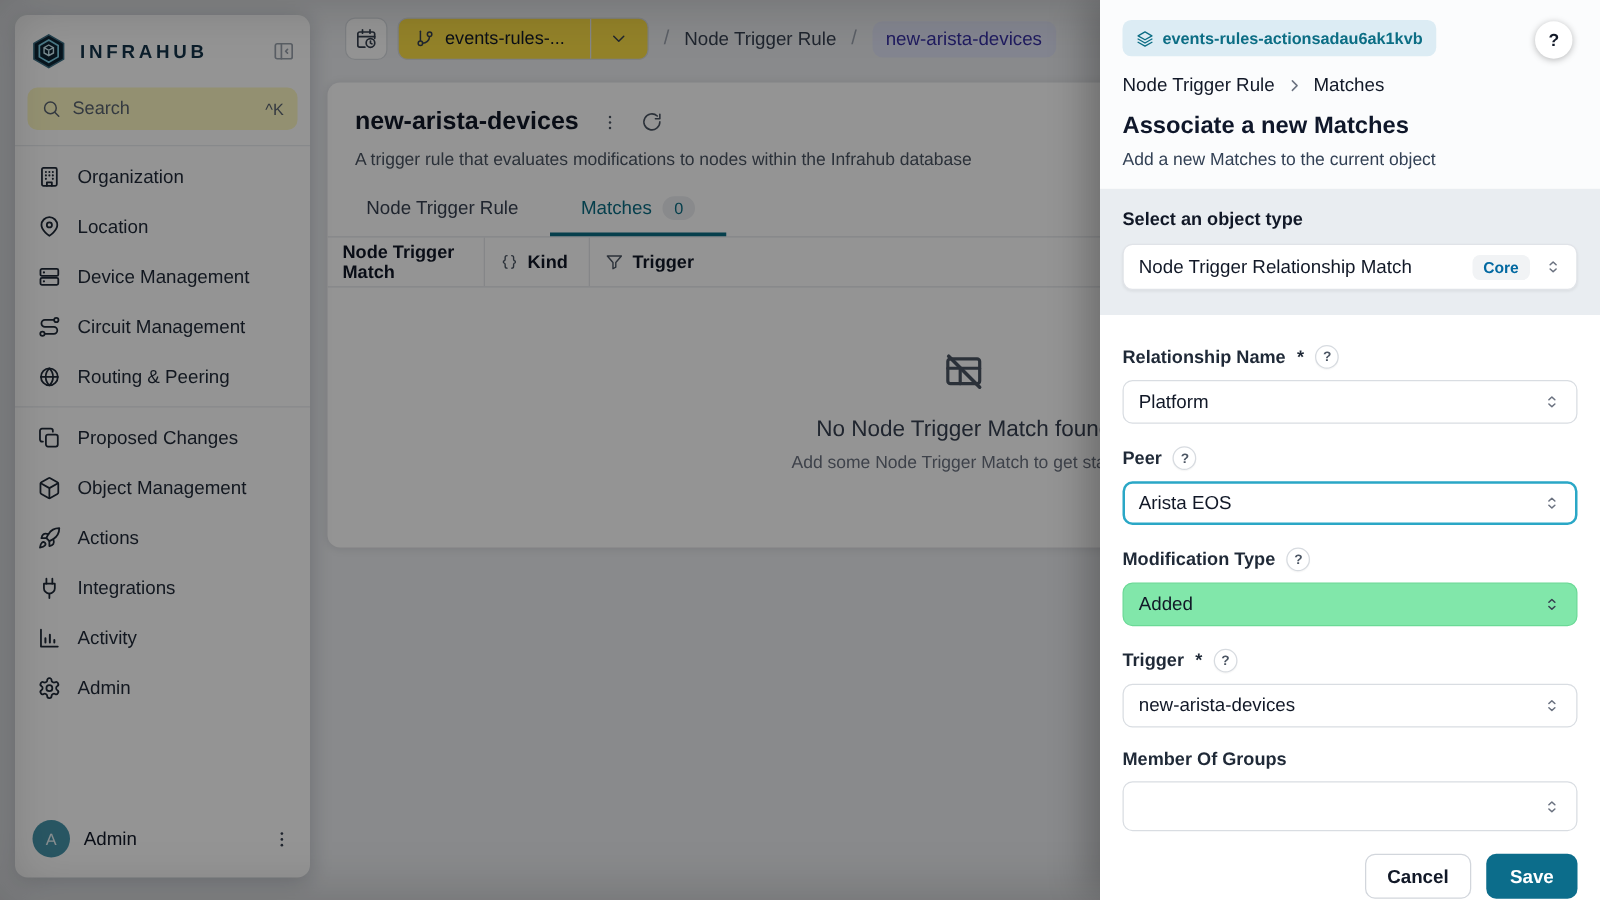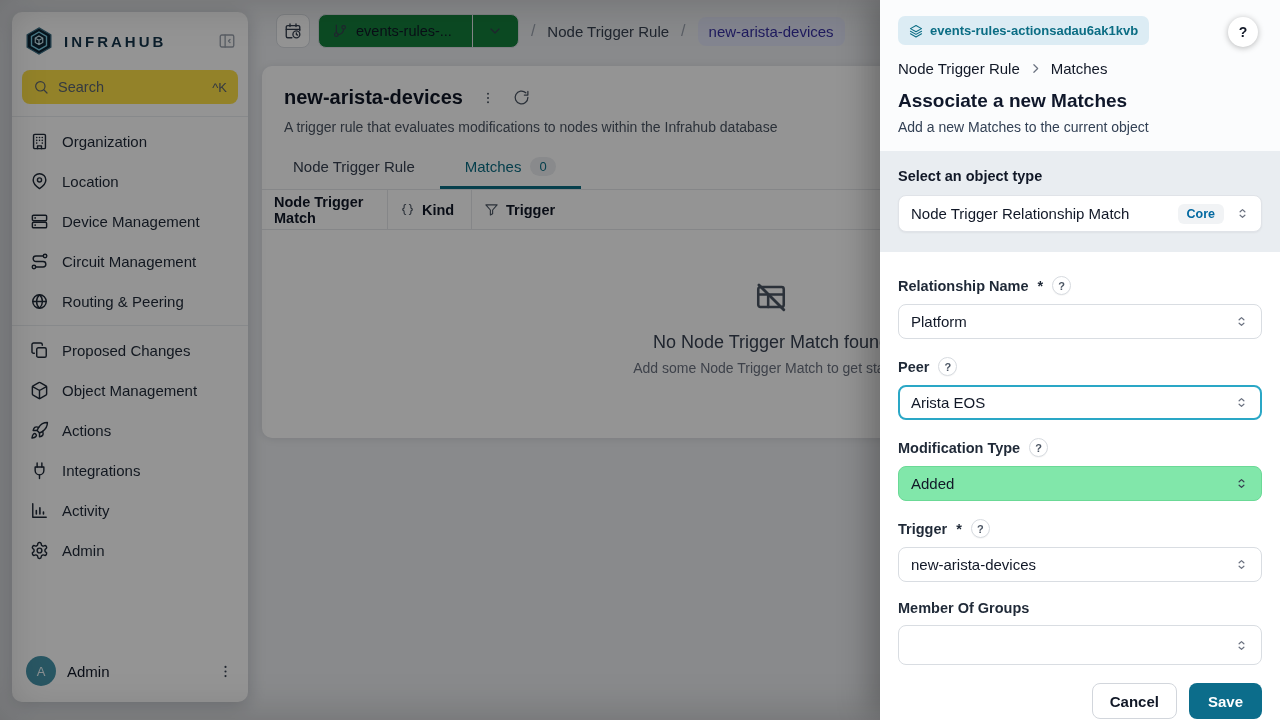--- a/index.html
+++ b/index.html
@@ -22,41 +22,41 @@
   
   .sidebar{
     position:absolute; left:12px; top:12px; width:236px; height:690px;
     background:#fff; border-radius:10px; z-index:1;
     box-shadow:0 3px 18px rgba(15,23,42,.22);
     display:flex; flex-direction:column;
   }
   .side-head{display:flex;align-items:center;gap:10px;padding:14px 12px 12px;}
   .logo-text{flex:1;font-size:15px;font-weight:700;letter-spacing:3px;color:#14344a;}
   .collapse-btn{color:#9aa2ad;display:flex;}
-  .side-search{margin:2px 10px 12px;background:#fde047;border-radius:8px;height:34px;
+  .side-search{margin:2px 10px 12px;background:#fef9c3;border-radius:8px;height:34px;
     display:flex;align-items:center;gap:9px;padding:0 11px;color:#5b6470;}
   .search-ph{flex:1;font-size:14.5px;color:#5b6470;}
   .kbd{font-size:13px;color:#5b6470;}
   .side-divider{height:1px;background:#e9ecef;}
   .nav{padding:4px 8px;}
   .nav-item{display:flex;align-items:center;gap:13px;height:40px;padding:0 10px;
     border-radius:8px;font-size:15px;color:#1f2937;cursor:default;}
   .nav-item .icn{color:#1f2937;}
   .side-user{margin-top:auto;display:flex;align-items:center;gap:11px;padding:12px 14px 16px;}
   .avatar{width:30px;height:30px;border-radius:50%;background:#4695ab;color:#eaf5f8;
     display:flex;align-items:center;justify-content:center;font-size:13px;}
   .user-name{flex:1;font-size:15px;color:#111827;}
   .kebab{color:#374151;display:flex;}
 
   
   .main{position:absolute;left:260px;top:0;right:0;bottom:0;}
   .topbar{display:flex;align-items:center;padding:14px 16px 0;height:48px;}
   .icon-btn{width:34px;height:34px;background:#fff;border:1px solid #d7dbe0;border-radius:8px;
     display:flex;align-items:center;justify-content:center;color:#374151;}
-  .branch-select{height:34px;margin-left:8px;background:#15803d;border:1px solid #d7dbe0;
+  .branch-select{height:34px;margin-left:8px;background:#fde047;border:1px solid #d7dbe0;
     border-radius:8px;display:flex;align-items:stretch;overflow:hidden;}
   .branch-main{display:flex;align-items:center;gap:8px;padding:0 20px 0 13px;font-size:14.5px;color:#111827;}
   .branch-main .icn{color:#374151;}
   .branch-caret{width:46px;border-left:1px solid #e5e7eb;display:flex;align-items:center;
     justify-content:center;color:#374151;}
   .crumb-sep{color:#9ca3af;font-size:16px;margin:0 12px;}
   .crumb-link{font-size:15px;color:#374151;}
   .crumb-current{font-size:15px;color:#3730a3;background:#e2e5f7;padding:6px 11px;border-radius:8px;}
 
   .content-card{position:absolute;left:2px;right:0;top:66px;height:372px;background:#fff;

